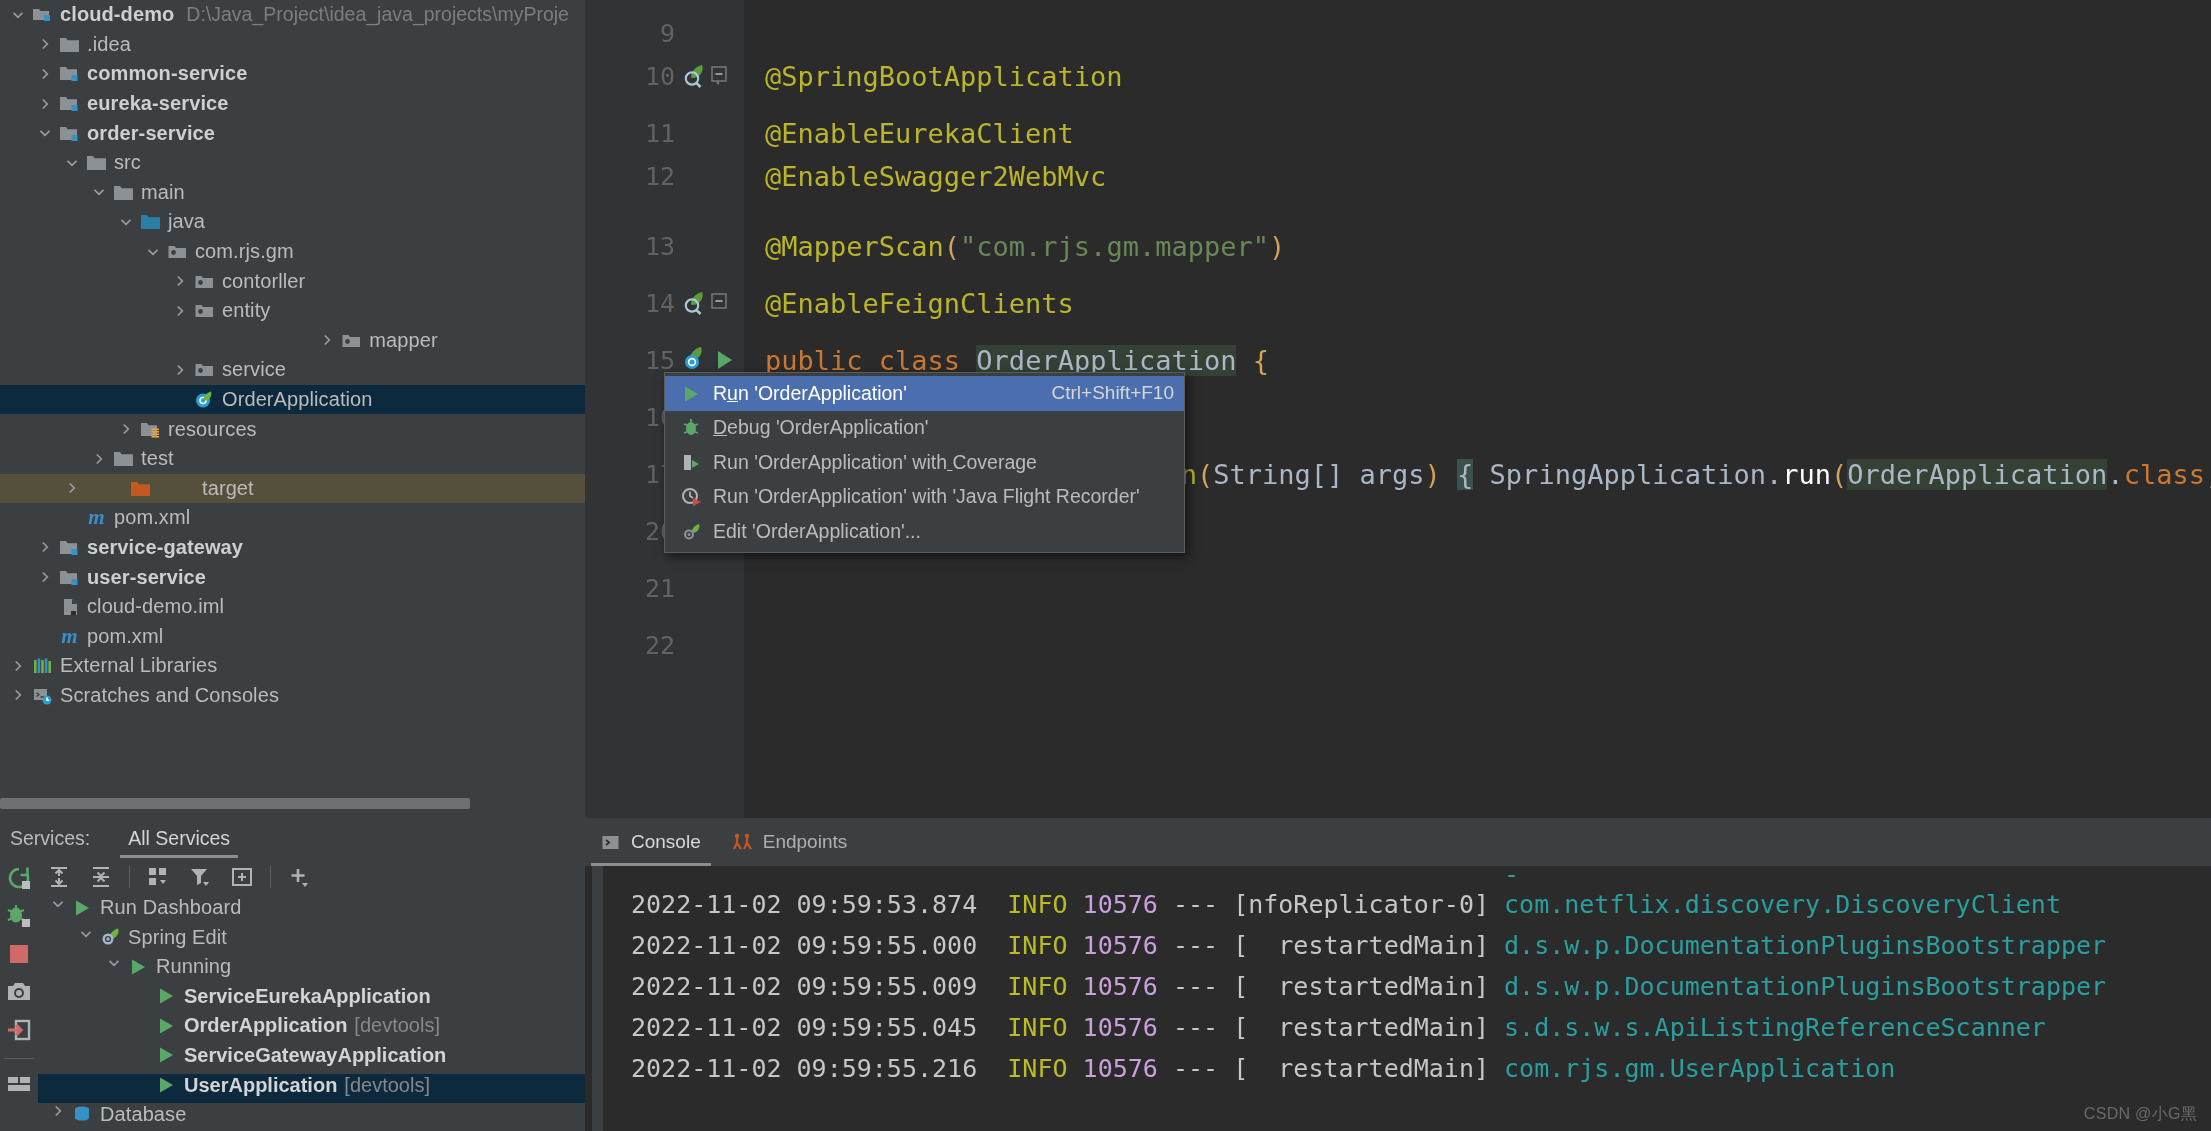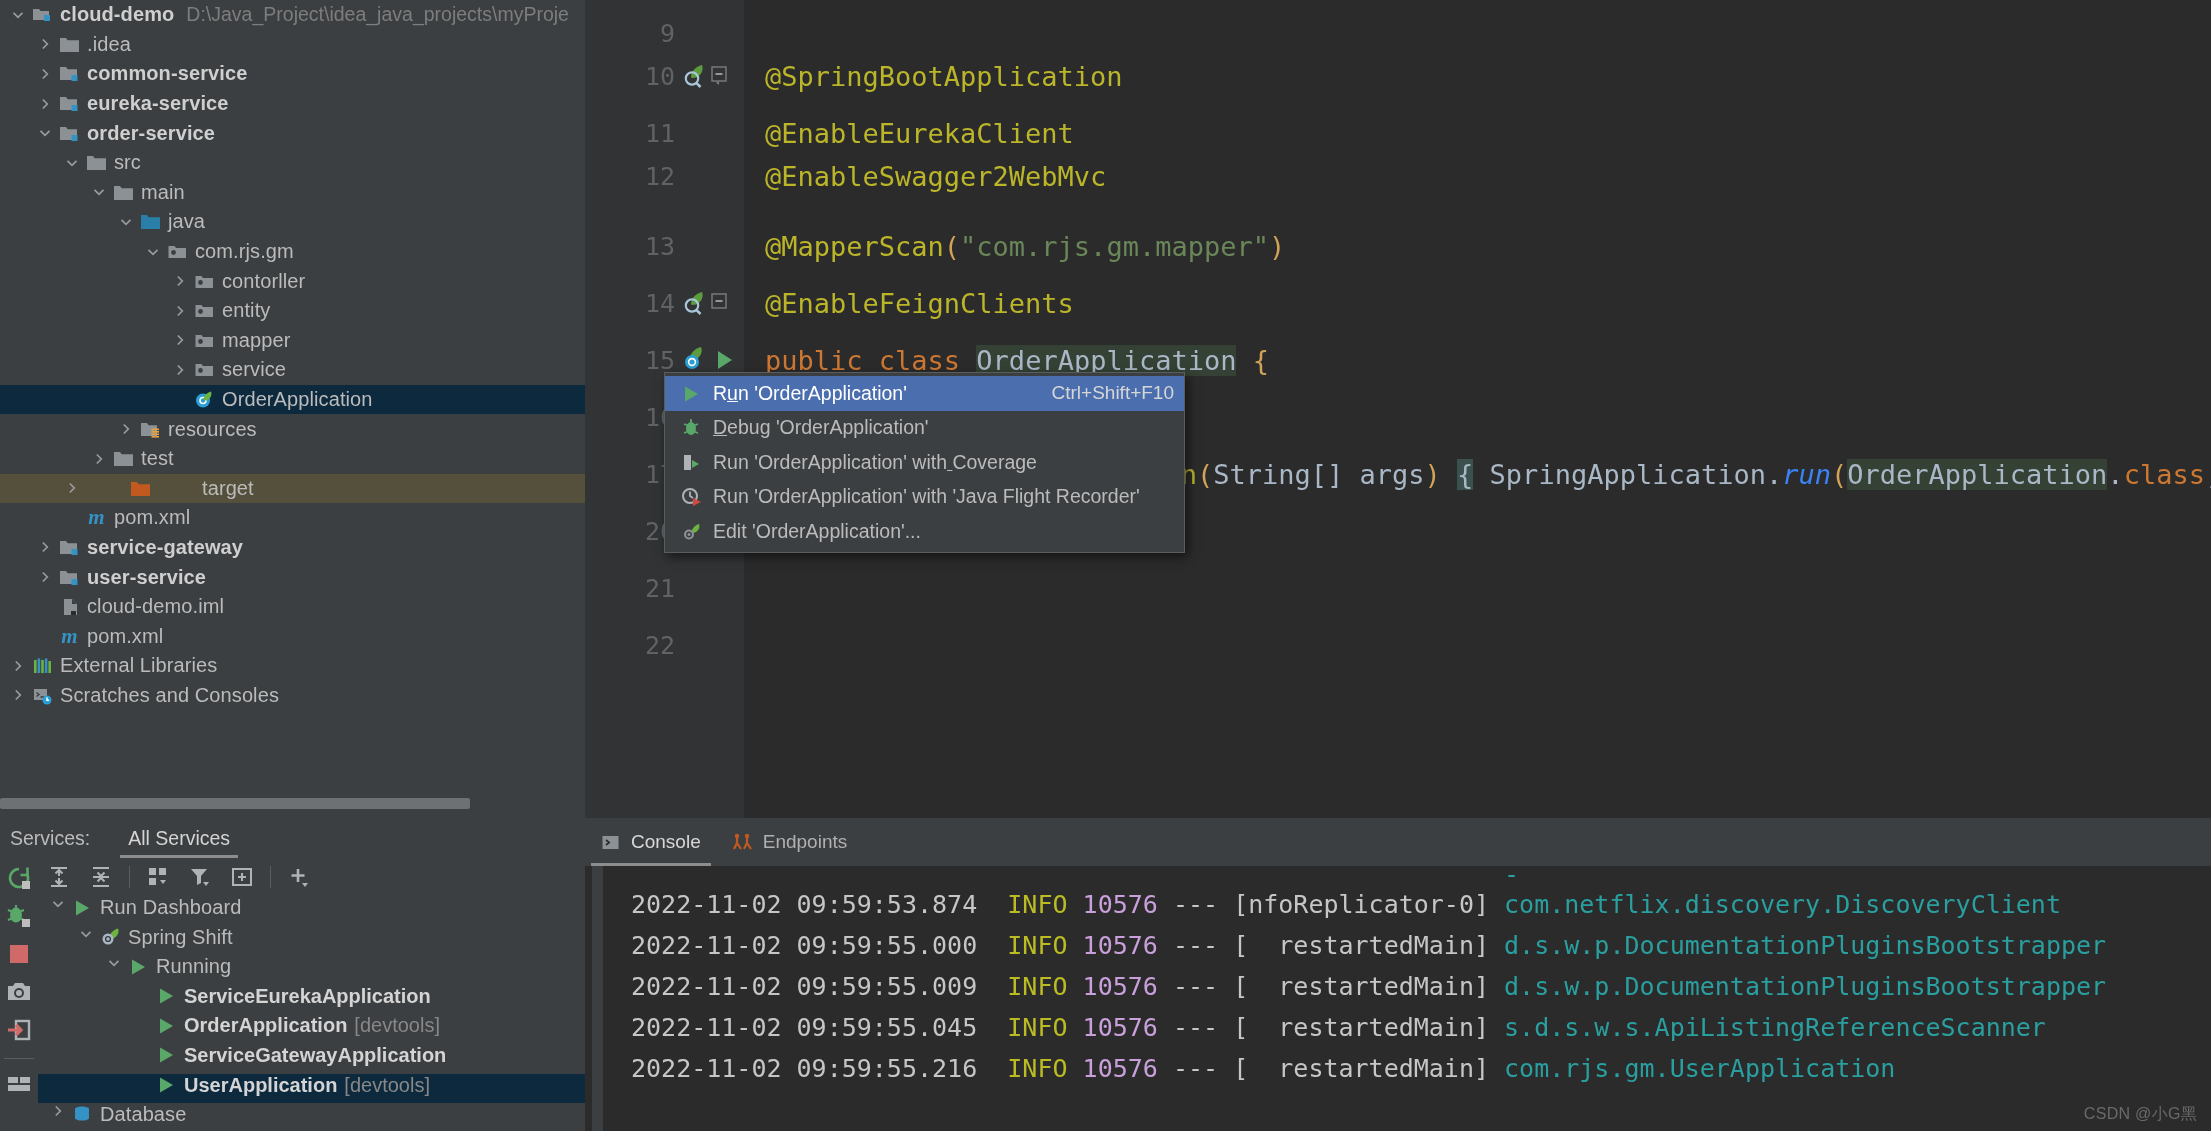--- a/index.html
+++ b/index.html
@@ -72,21 +72,21 @@
     position: absolute; left: 180px; font-size: 27px;
     font-family: "DejaVu Sans Mono", monospace; white-space: pre;
     letter-spacing: 0px;
   }
   .t-ann { color: #bbb529; }
   .t-kw { color: #cc7832; }
   .t-cls { color: #a9b7c6; }
   .t-str { color: #6a8759; }
   .t-paren { color: #d0a357; }
   .t-plain { color: #a9b7c6; }
-  .t-ital { color: #3b82f6; font-style: italic; }
+  .t-ital { color: #ffffff; }
   .hl-ident { background: #344134; }
   .hl-brace { background: #3b514d; }
 
   
   .ctxmenu {
     position: absolute; left: 664px; top: 372px; width: 521px;
     background: #3c3f41; border: 1px solid #5a5d5e;
     box-shadow: 3px 4px 10px rgba(0,0,0,0.55);
     z-index: 40; padding: 3px 0;
   }
@@ -334,21 +334,21 @@
               </svg>
             </span>
             <span class="ico">
               <svg width="21" height="19" viewBox="0 0 21 19">
                 <path d="M1.5 4h6l1.5 2H19v10H1.5z" fill="#8c9196"></path>
                 <circle cx="6.5" cy="10.5" r="2.4" fill="#3c3f41"></circle>
               </svg>
             </span>
             <span class="lbl">entity</span>
           </div>
-          <div class="tree-row" style="padding-left: 168px;">
+          <div class="tree-row" style="padding-left: 168px; justify-content: center;">
             <span class="arrow">
               <svg width="16" height="16" viewBox="0 0 16 16">
                 <path d="M5.8 3.5 L10.3 8 L5.8 12.5" fill="none" stroke="#9b9b9b" stroke-width="1.7"></path>
               </svg>
             </span>
             <span class="ico">
               <svg width="21" height="19" viewBox="0 0 21 19">
                 <path d="M1.5 4h6l1.5 2H19v10H1.5z" fill="#8c9196"></path>
                 <circle cx="6.5" cy="10.5" r="2.4" fill="#3c3f41"></circle>
               </svg>
@@ -797,21 +797,21 @@
               <path d="M3.5 5.8 L8 10.3 L12.5 5.8" fill="none" stroke="#9b9b9b" stroke-width="1.7"></path>
             </svg>
           </span>
           <span class="ico">
             <svg width="21" height="19" viewBox="0 0 21 19">
               <path d="M18 1.5c1.6 3.8-.6 7.8-3.8 9.4-2.4 1.2-4.8.4-4.8.4s.1-2.9 1.6-5C12.7 3.9 15.8 2 18 1.5z" fill="#6cb33f"></path>
               <circle cx="8" cy="12" r="5.5" fill="#a9b7c6"></circle>
               <circle cx="8" cy="12" r="2.4" fill="none" stroke="#3c3f41" stroke-width="1.4"></circle>
             </svg>
           </span>
-          <span class="lbl">Spring Shift</span>
+          <span class="lbl">Spring Edit</span>
         </div>
         <div class="svc-row" style="padding-left: 64px;">
           <span class="arrow">
             <svg width="16" height="16" viewBox="0 0 16 16">
               <path d="M3.5 5.8 L8 10.3 L12.5 5.8" fill="none" stroke="#9b9b9b" stroke-width="1.7"></path>
             </svg>
           </span>
           <span class="ico">
             <svg width="21" height="19" viewBox="0 0 21 19">
               <path d="M4 2.5 L17 10 L4 17.5 Z" fill="#59a869"></path>

